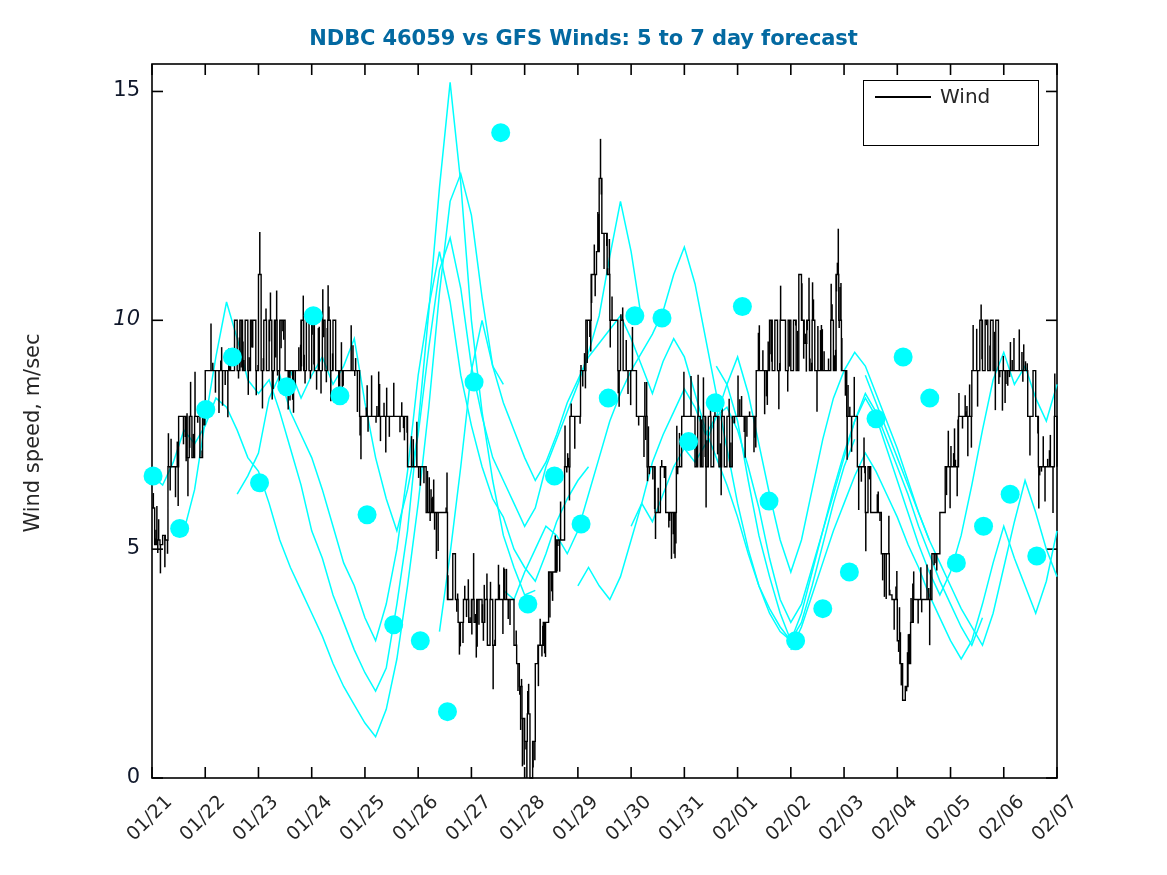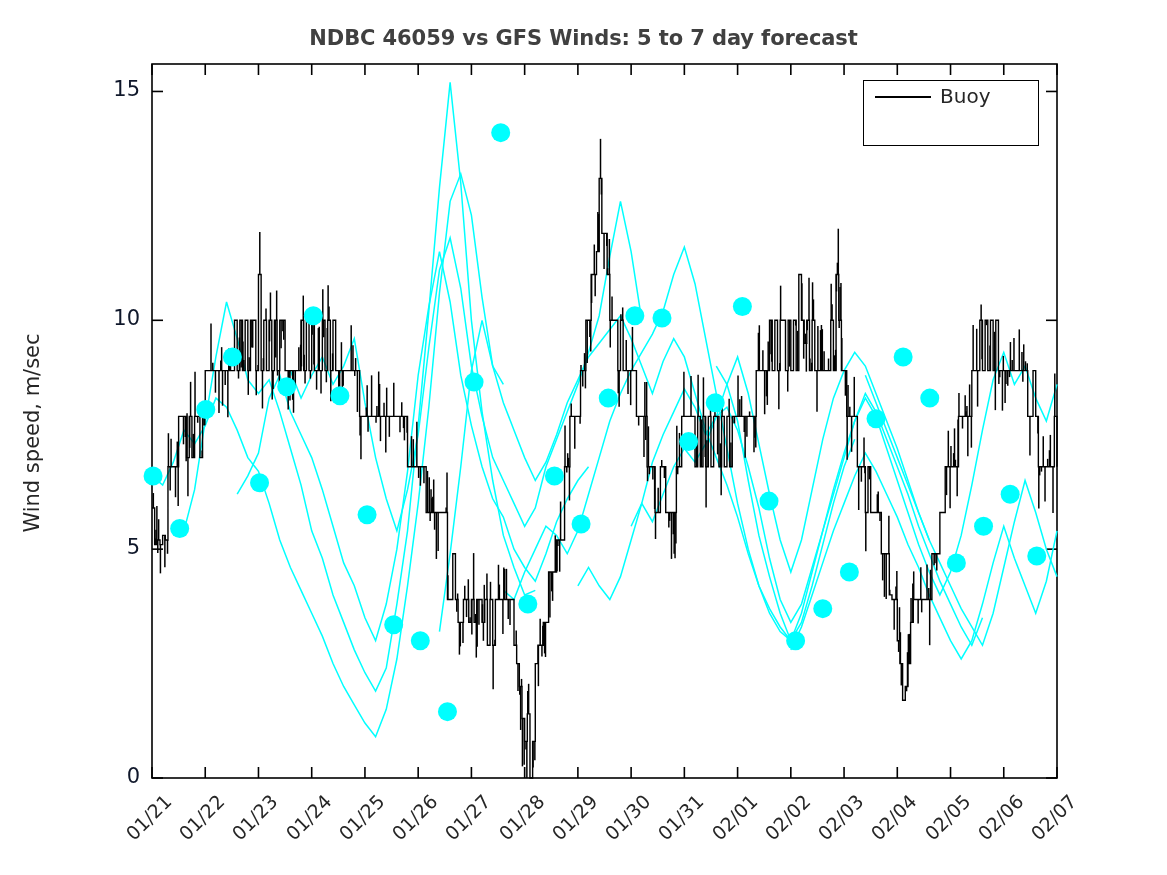--- a/index.html
+++ b/index.html
@@ -20,21 +20,21 @@
     background: #ffffff;
   }
   #chart-title {
     position: absolute;
     left: 0;
     top: 26px;
     width: 1167px;
     text-align: center;
     font-size: 21px;
     font-weight: bold;
-    color: #404040;
+    color: #0369a1;
     letter-spacing: -0.1px;
   }
   #plot-svg {
     position: absolute;
     left: 0;
     top: 0;
   }
   #ylabel {
     position: absolute;
     left: -118px;
@@ -638,21 +638,21 @@
         <circle cx="956.39" cy="562.88" r="9.5" fill="#00FFFF"></circle>
         <circle cx="983.54" cy="526.27" r="9.5" fill="#00FFFF"></circle>
         <circle cx="1010.15" cy="494.23" r="9.5" fill="#00FFFF"></circle>
         <circle cx="1036.77" cy="556.02" r="9.5" fill="#00FFFF"></circle>
       </g>
   </svg>
 
   <div id="ytick-labels">
       <div class="ytick-label" style="left: 100px; top: 764px;">0</div>
       <div class="ytick-label" style="left: 100px; top: 535.154px;">5</div>
-      <div class="ytick-label" style="left: 100px; top: 306.308px;">10</div>
+      <div class="ytick-label" style="left: 100px; top: 306.308px; font-style: italic;">10</div>
       <div class="ytick-label" style="left: 100px; top: 77.4615px;">15</div>
     </div>
   <div id="xtick-labels">
       <div class="xtick-label" style="left: 90px; top: 790px; width: 70px;">01/21</div>
       <div class="xtick-label" style="left: 143.235px; top: 790px; width: 70px;">01/22</div>
       <div class="xtick-label" style="left: 196.471px; top: 790px; width: 70px;">01/23</div>
       <div class="xtick-label" style="left: 249.706px; top: 790px; width: 70px;">01/24</div>
       <div class="xtick-label" style="left: 302.941px; top: 790px; width: 70px;">01/25</div>
       <div class="xtick-label" style="left: 356.176px; top: 790px; width: 70px;">01/26</div>
       <div class="xtick-label" style="left: 409.412px; top: 790px; width: 70px;">01/27</div>
@@ -665,17 +665,17 @@
       <div class="xtick-label" style="left: 782.059px; top: 790px; width: 70px;">02/03</div>
       <div class="xtick-label" style="left: 835.294px; top: 790px; width: 70px;">02/04</div>
       <div class="xtick-label" style="left: 888.529px; top: 790px; width: 70px;">02/05</div>
       <div class="xtick-label" style="left: 941.765px; top: 790px; width: 70px;">02/06</div>
       <div class="xtick-label" style="left: 995px; top: 790px; width: 70px;">02/07</div>
     </div>
 
   <div id="legend-box">
     <div class="legend-row" style="top:0px;">
       <span class="legend-line" style="border-top-color:#000000;"></span>
-      <span class="legend-text">Buoy</span>
+      <span class="legend-text">Wind</span>
     </div>
   </div>
 
 </div>
 
 </body></html>

